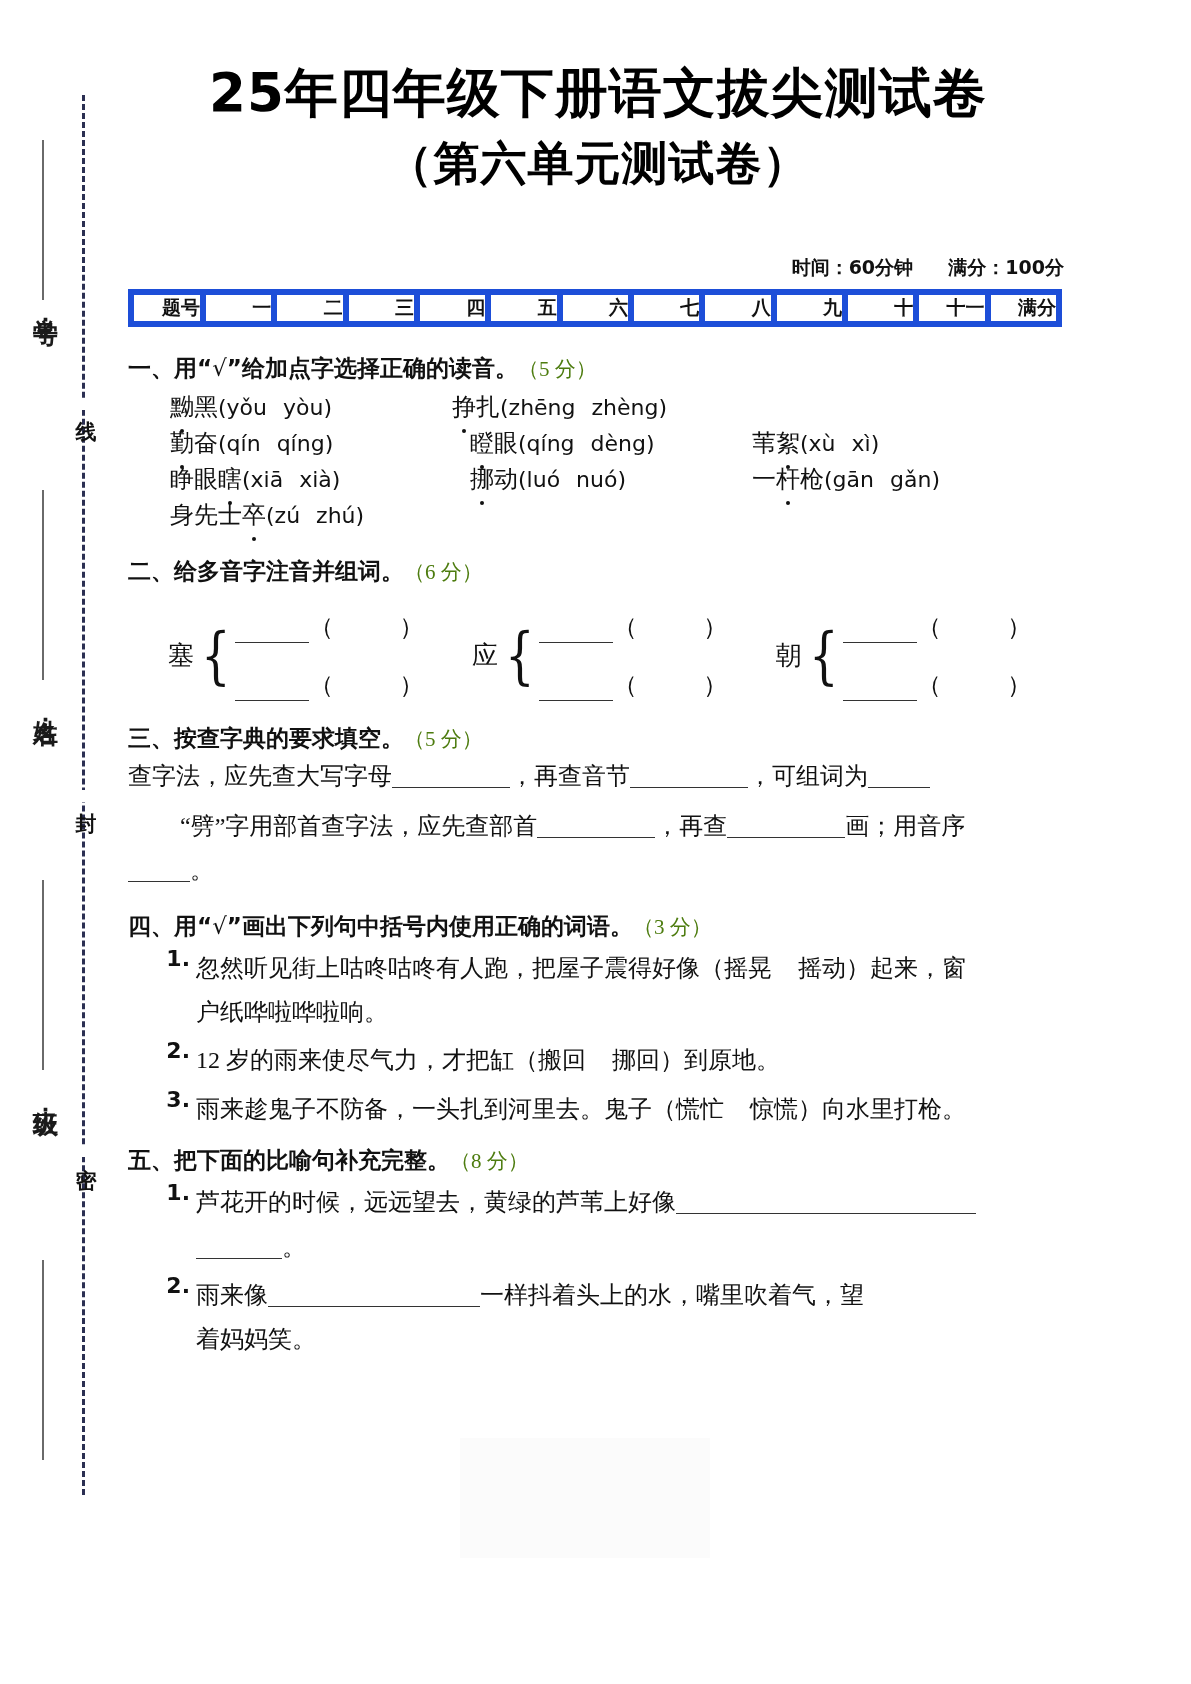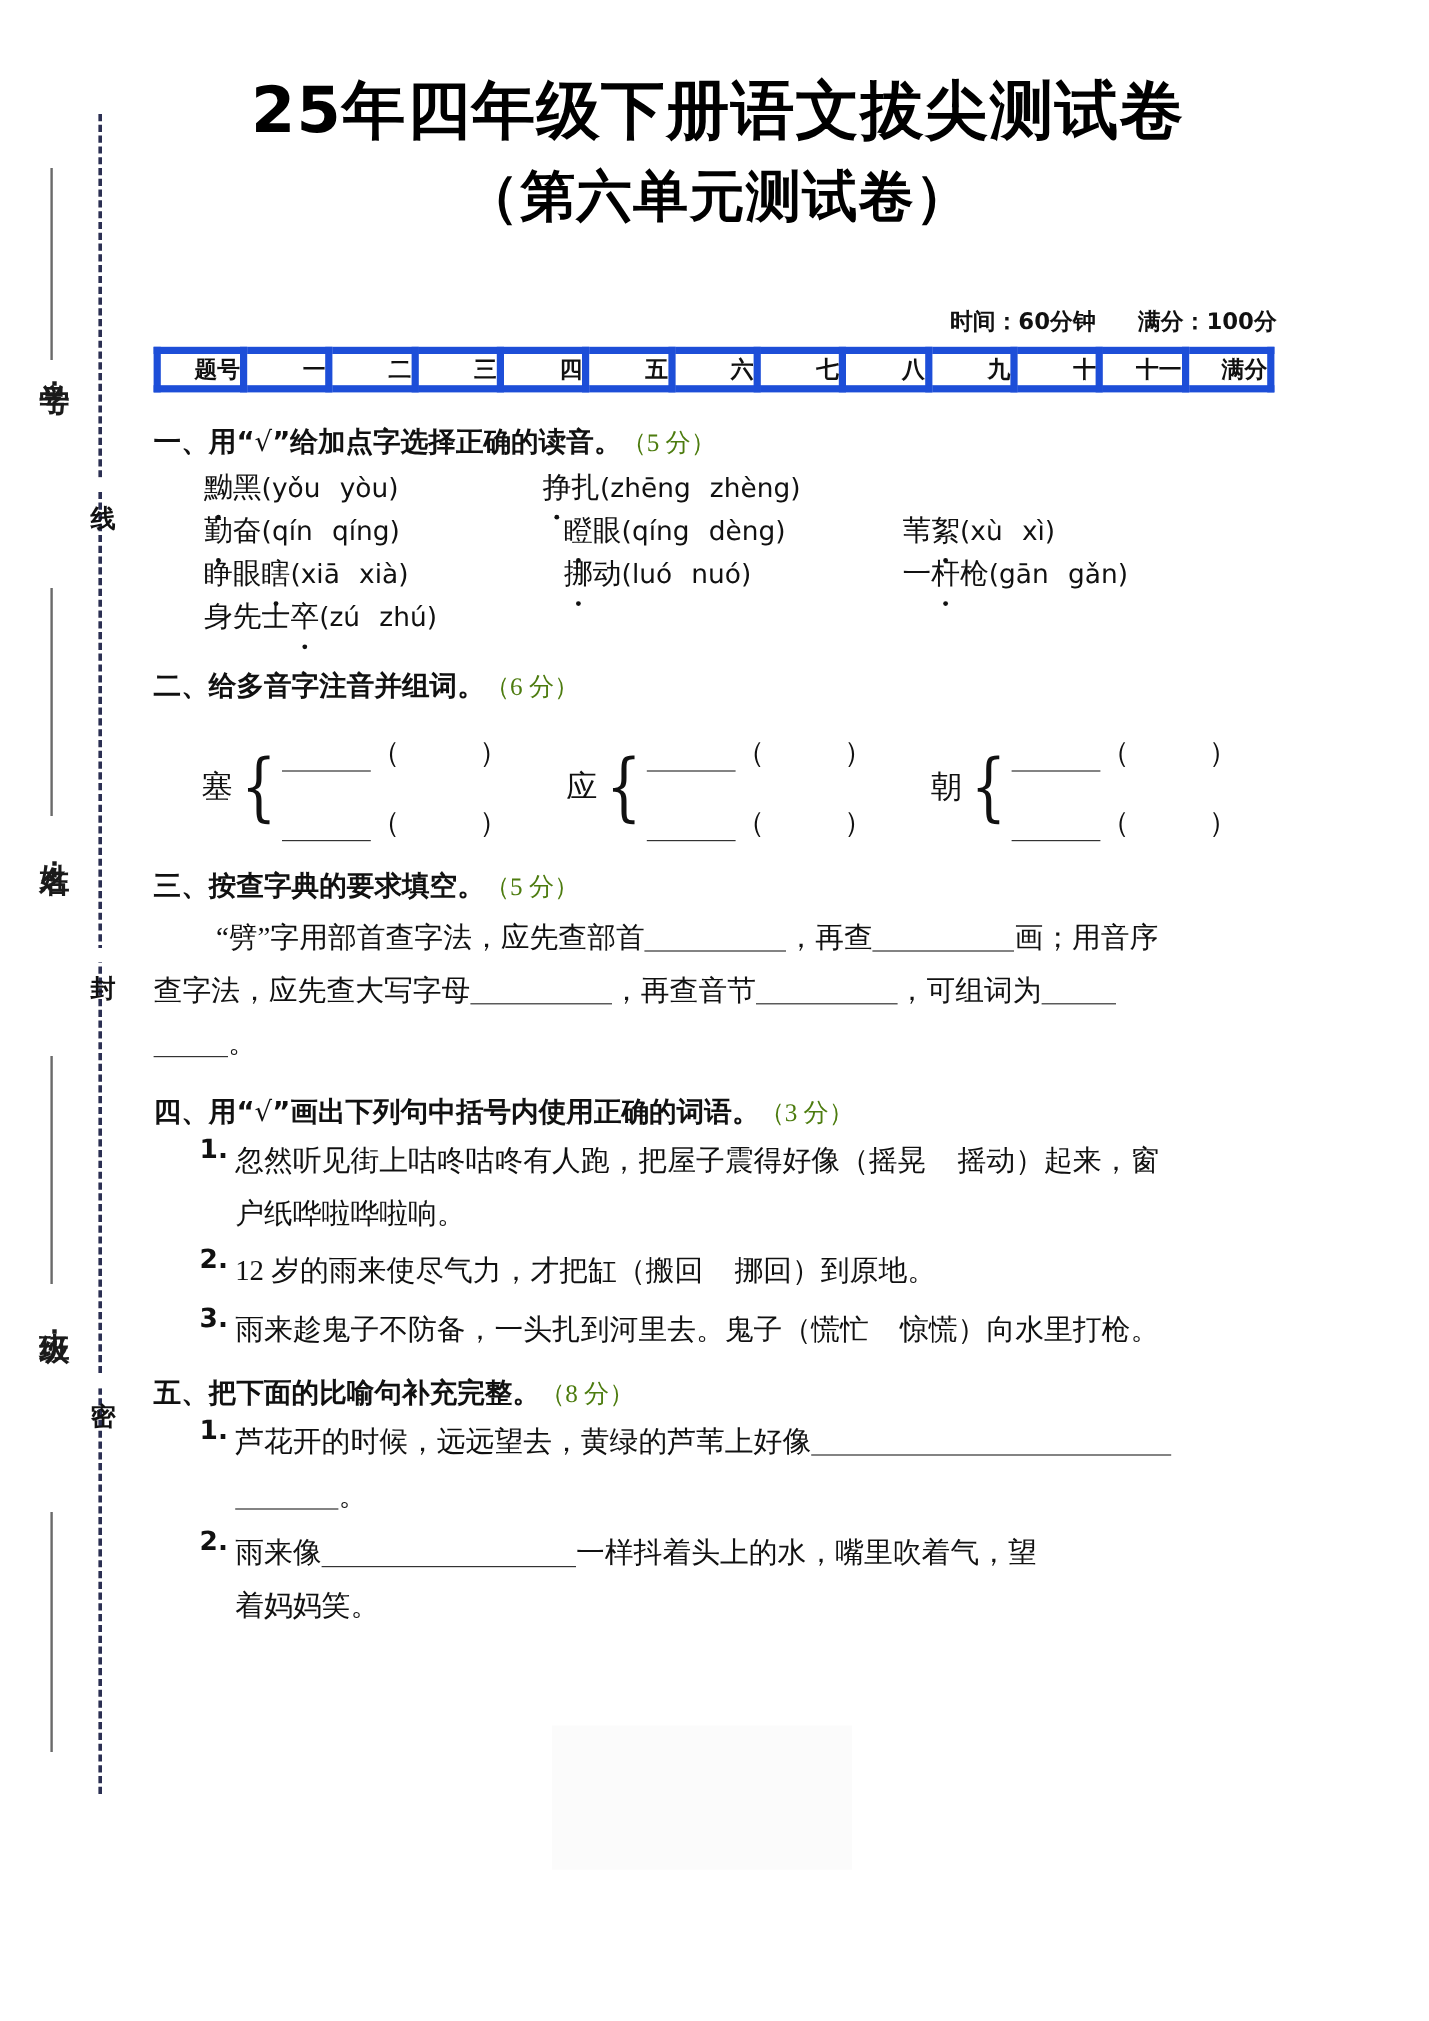--- a/index.html
+++ b/index.html
@@ -382,25 +382,25 @@
           <span class="paren">（<span class="paren-gap"></span>）</span>
         </span>
       </span>
     </div>
   </div>
 
   <div class="sec-h">
     <span>三、</span><span>按查字典的要求填空。</span><span class="pts">（5 分）</span>
   </div>
 
+  <div class="body-txt">
+    <span>查字法，应先查大写字母</span><span class="u" style="width:118px"></span><span>，再查音节</span><span class="u" style="width:118px"></span><span>，可组词为</span><span class="u" style="width:62px"></span>
+  </div>
   <div class="body-txt indent2" style="margin-top:6px;">
     <span>“劈”字用部首查字法，应先查部首</span><span class="u" style="width:118px"></span><span>，再查</span><span class="u" style="width:118px"></span><span>画；用音序</span>
-  </div>
-  <div class="body-txt">
-    <span>查字法，应先查大写字母</span><span class="u" style="width:118px"></span><span>，再查音节</span><span class="u" style="width:118px"></span><span>，可组词为</span><span class="u" style="width:62px"></span>
   </div>
   <div class="body-txt">
     <span class="u" style="width:62px"></span><span>。</span>
   </div>
 
   <div class="sec-h" style="margin-top:18px;">
     <span>四、</span><span>用“</span><span class="chk">√</span><span>”画出下列句中括号内使用正确的词语。</span><span class="pts">（3 分）</span>
   </div>
 
   <div class="num-item indent1">

